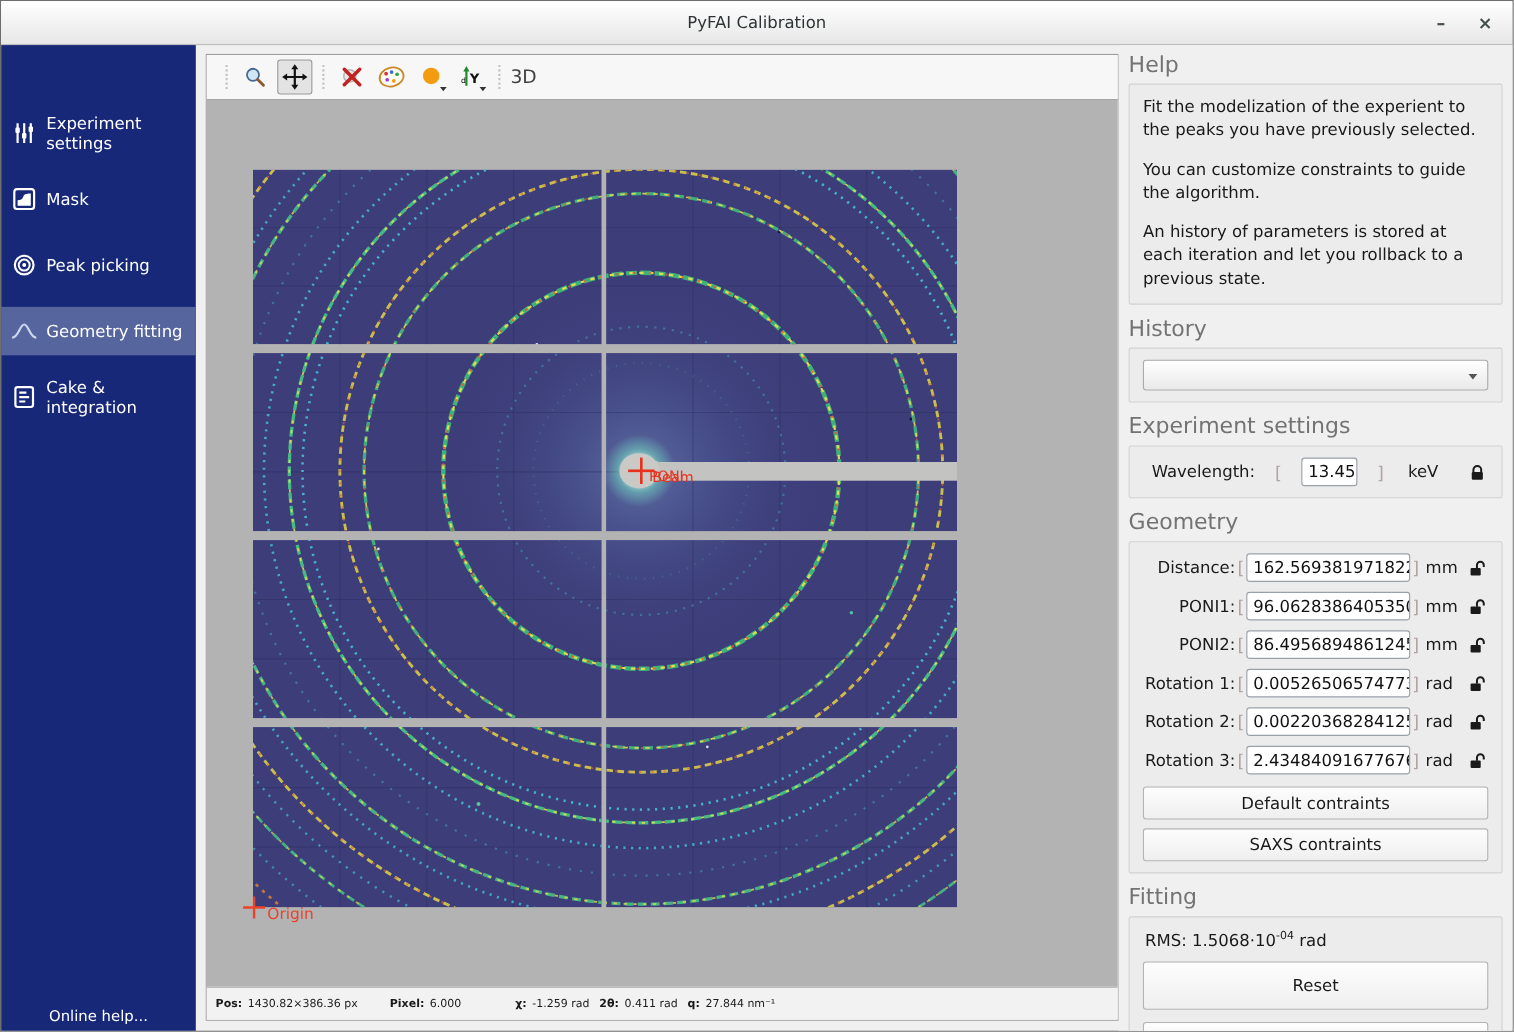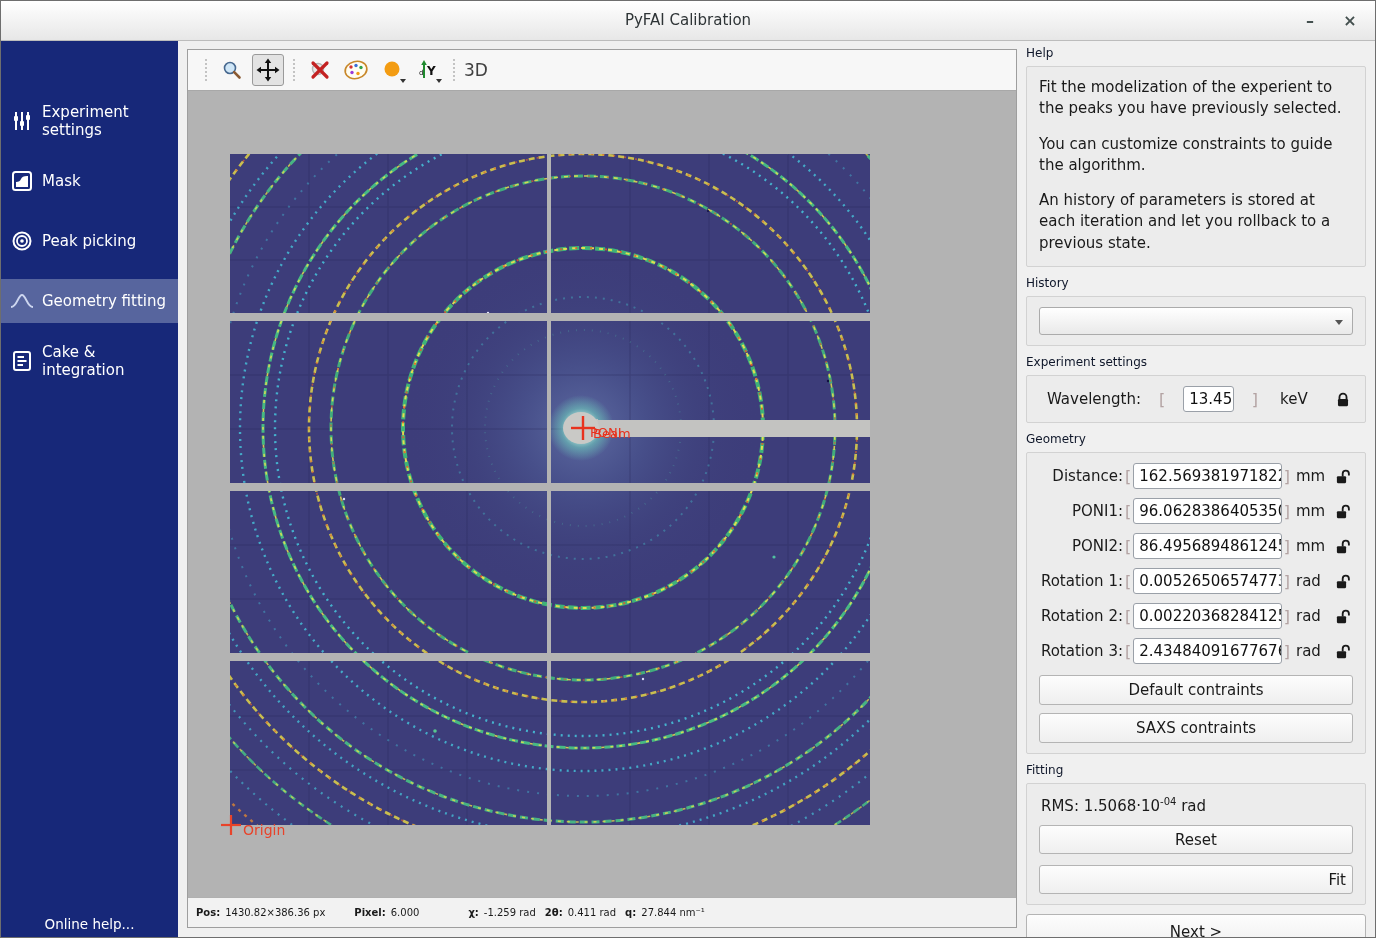--- a/index.html
+++ b/index.html
@@ -73,21 +73,21 @@
   }
   .st-label{font-weight:bold;margin-right:5px;}
   .st-val{margin-right:9px;}
   .gap-lg{margin-left:20px;}
   .gap-xl{margin-left:40px;}
   
   .rightpanel{
     position:absolute;left:1016px;top:40px;width:360px;height:898px;
     background:#f0f0f0;padding:5px 11px 0 9px;overflow:hidden;
   }
-  .sec-title{font-size:12px;color:#0f172a;margin:0 0 6px 0;font-weight:400;}
+  .sec-title{font-size:20px;color:#737373;margin:0 0 6px 0;font-weight:400;}
   .groupbox{
     background:#ececec;border:1px solid #d2d2d2;border-radius:2px;
     padding:10px 12px;margin-bottom:9px;
   }
   .help-text p{margin:0 0 14px 0;font-size:15px;line-height:1.42;color:#1a1a1a;}
   .help-text p:last-child{margin-bottom:2px;}
   .combo{
     position:relative;height:28px;background:linear-gradient(#ffffff,#e9e9e9);
     border:1px solid #ababab;border-radius:3px;cursor:pointer;
     font-size:15px;line-height:26px;padding:0 24px 0 8px;color:#1a1a1a;
@@ -114,21 +114,21 @@
   .btn{
     display:block;background:linear-gradient(#fdfdfd,#efefef);
     border:1px solid #b4b4b4;border-radius:3px;font-size:15px;color:#1a1a1a;
     text-align:center;cursor:pointer;
     font-family:"DejaVu Sans","Liberation Sans",sans-serif;
   }
   .constraint-row{display:flex;gap:8px;margin-top:11px;flex-direction:column;}
   .constraint-row .btn{flex:1;height:28px;line-height:26px;}
   .rms-line{font-size:15px;color:#1a1a1a;margin:2px 0 10px 2px;}
   .rms-line sup{font-size:10px;}
-  .btn.wide{width:100%;height:29px;line-height:27px;margin-bottom:11px;}
+  .btn.wide{width:100%;height:44px;line-height:27px;margin-bottom:11px;}
   .btn.wide:last-child{margin-bottom:0;text-align:right;}
   .btn.next{width:100%;height:35px;line-height:33px;margin-top:2px;}
   
 </style>
 </head>
 <body>
 
 <div class="window">
 
   <div class="titlebar">

